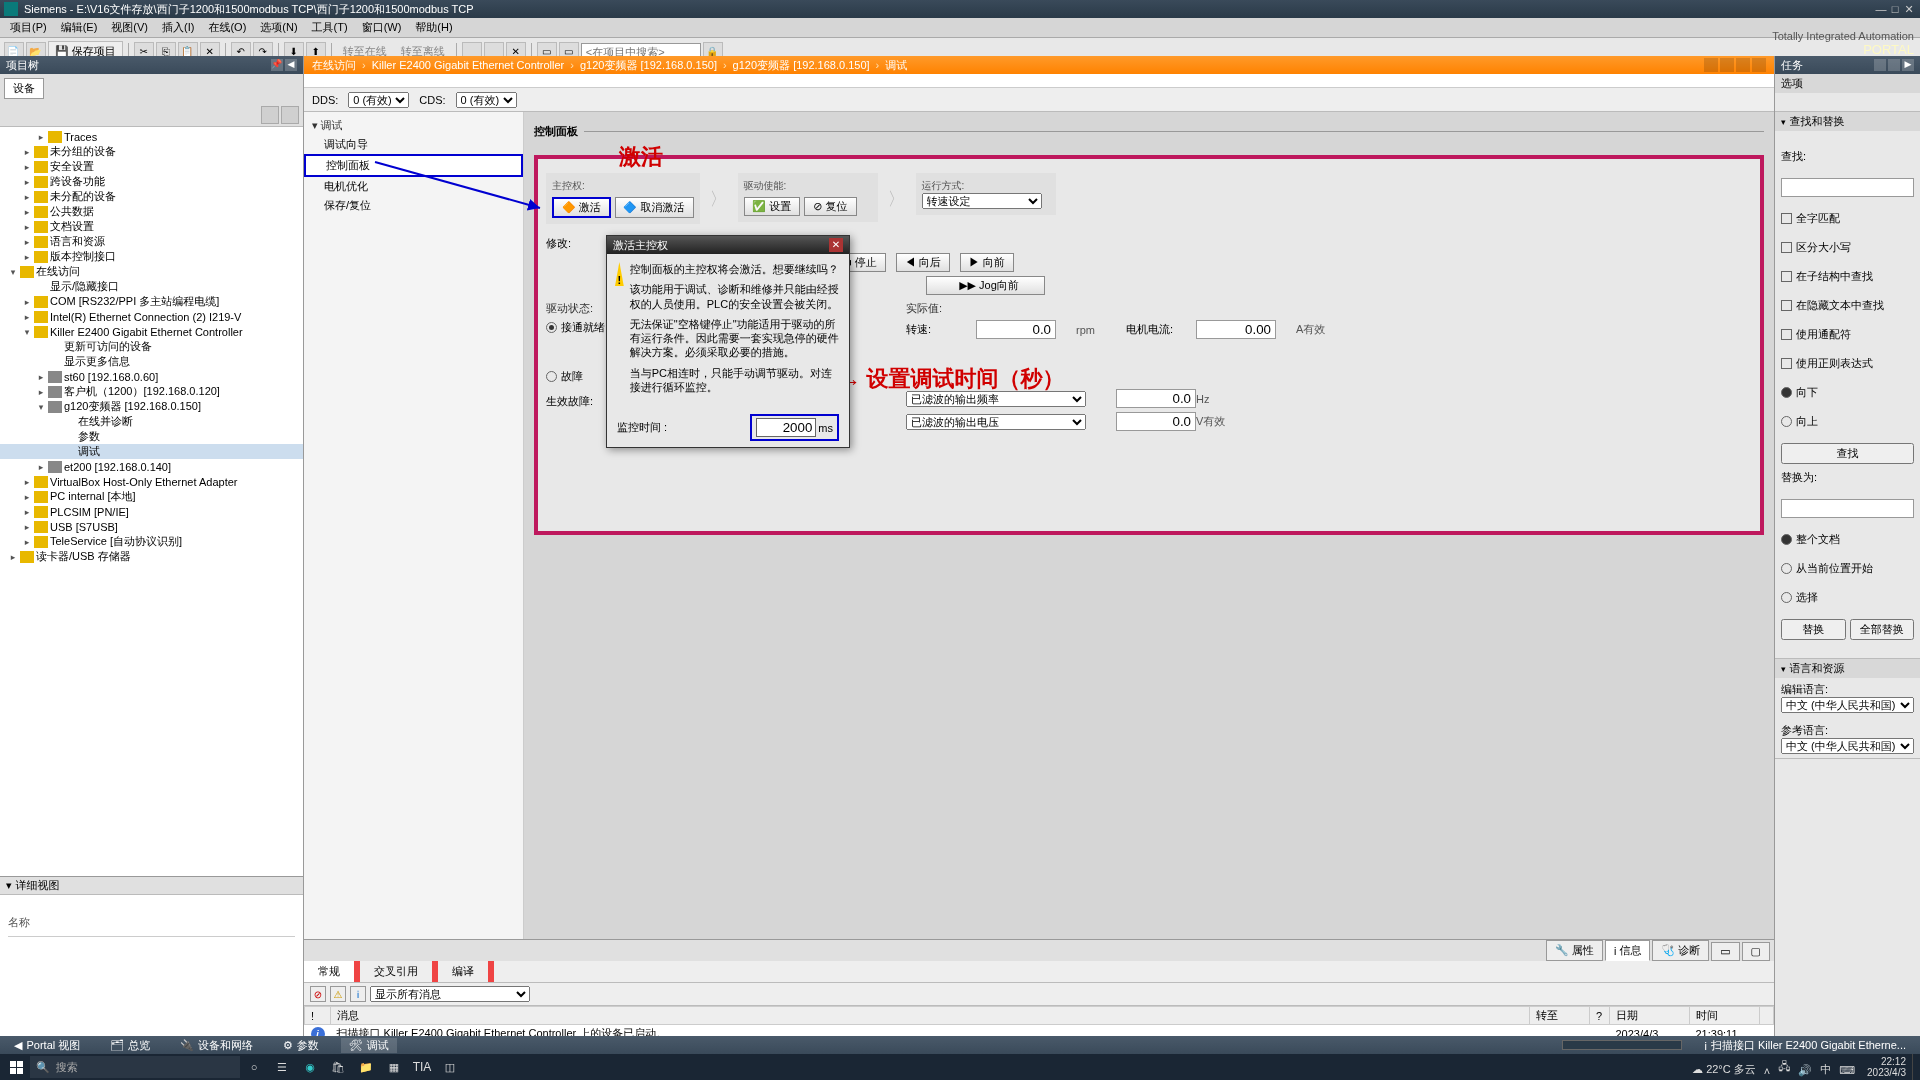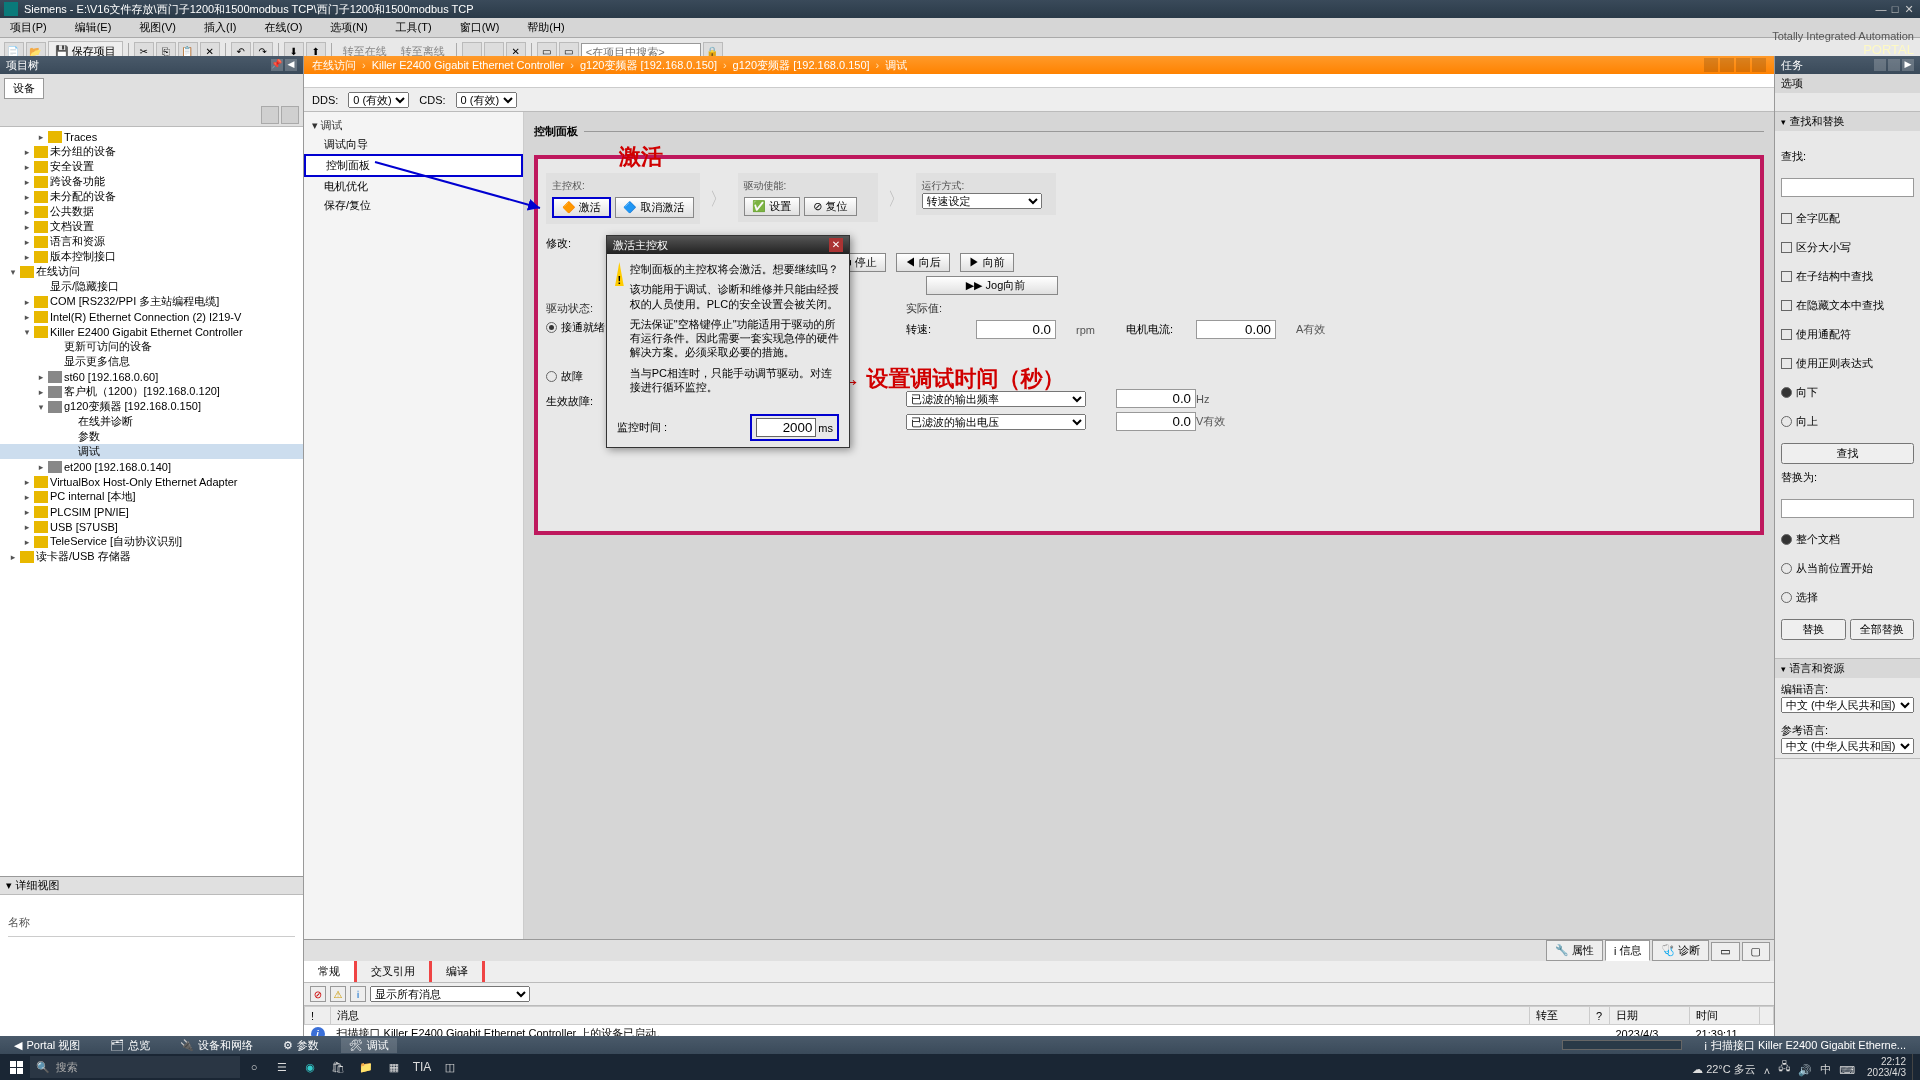--- a/index.html
+++ b/index.html
@@ -5,21 +5,21 @@
 * { box-sizing: border-box; margin: 0; padding: 0; font-family: "Microsoft YaHei", Tahoma, sans-serif; }
 body { background: #4a5568; font-size: 11px; color: #000; overflow: hidden; width: 1920px; height: 1080px; position: relative; }
 
 
 .titlebar { background: linear-gradient(#3a4a5a,#2a3a48); height: 18px; color: #fff; display: flex; align-items: center; padding: 0 4px; font-size: 11px; }
 .titlebar .icon { width: 14px; height: 14px; margin-right: 6px; background: #0a7a7a; }
 .titlebar .spacer { flex: 1; }
 .titlebar .winbtns span { display: inline-block; width: 14px; text-align: center; color: #ccc; }
 
 
-.menubar { background: #d6d6d6; height: 20px; display: flex; align-items: center; padding: 0 4px; gap: 16px; border-bottom: 1px solid #aaa; }
+.menubar { background: #d6d6d6; height: 20px; display: flex; align-items: center; padding: 0 4px; gap: 2px; border-bottom: 1px solid #aaa; }
 .menubar span { padding: 2px 6px; cursor: default; }
 .portal-brand { position: absolute; right: 6px; top: 30px; text-align: right; font-size: 11px; color: #555; }
 .portal-brand .big { font-size: 13px; color: #fef9c3; }
 
 
 .toolbar { background: #e8e8e8; height: 28px; display: flex; align-items: center; padding: 0 4px; gap: 2px; border-bottom: 1px solid #aaa; }
 .toolbar .tbtn { width: 20px; height: 20px; background: #ddd; border: 1px solid #bbb; display: inline-flex; align-items: center; justify-content: center; font-size: 10px; }
 .toolbar .sep { width: 1px; height: 18px; background: #aaa; margin: 0 3px; }
 .toolbar input[type=text] { height: 18px; border: 1px solid #999; padding: 0 4px; font-size: 11px; }
 
@@ -104,21 +104,21 @@
 .dialog .dbtns { padding: 10px; display: flex; justify-content: center; gap: 10px; }
 .dialog .dbtns button { width: 70px; padding: 2px 0; }
 .dialog .dbtns .hl { border: 2px solid #0000d0; padding: 2px; }
 
 
 .info-tabs { background: #e0e0e0; height: 22px; display: flex; align-items: flex-end; border-top: 1px solid #999; padding: 0 4px; justify-content: flex-end; }
 .info-tabs .it { border: 1px solid #999; background: #eee; padding: 2px 8px; display: flex; align-items: center; gap: 3px; font-size: 11px; margin-left: 2px; }
 .info-tabs .it.active { background: #fff; border-bottom: 1px solid #fff; }
 
 .info-sub { background: #eee; display: flex; border-bottom: 1px solid #bbb; }
-.info-sub .ist { padding: 3px 14px; border-right: 3px solid #ef4444; font-size: 11px; }
+.info-sub .ist { padding: 3px 14px; border-right: 6px solid #ef4444; font-size: 11px; }
 .info-sub .ist.active { background: #fff; }
 .info-filter { background: #eee; padding: 3px 6px; display: flex; align-items: center; gap: 4px; border-bottom: 1px solid #bbb; }
 .info-filter .fb { width: 16px; height: 16px; border: 1px solid #999; display: inline-flex; align-items: center; justify-content: center; font-size: 10px; }
 
 .msg-table { background: #fff; flex: 0 0 48px; overflow: hidden; font-size: 11px; }
 .msg-table table { width: 100%; border-collapse: collapse; }
 .msg-table th { background: #eee; border: 1px solid #ccc; text-align: left; padding: 1px 6px; font-weight: normal; }
 .msg-table td { border-bottom: 1px solid #eee; padding: 1px 6px; }
 .msg-table .mi { width: 14px; height: 14px; background: #3a6fd8; color: #fff; border-radius: 50%; display: inline-flex; align-items: center; justify-content: center; font-size: 9px; font-style: italic; font-weight: bold; }
 
@@ -450,21 +450,21 @@
 
           <div style="margin-top:12px;font-size:11px;">修改:</div>
           <div class="flow" style="margin-top:2px;">
             <div style="width:280px;"></div>
             <button class="xbtn">■ <span>停止</span></button>
             <button class="xbtn">◀ <span>向后</span></button>
             <button class="xbtn">▶ <span>向前</span></button>
           </div>
           <div class="flow" style="margin-top:4px;">
             <div style="width:370px;"></div>
-            <button class="xbtn" style="width:132px;padding-left:15px;">▶▶ <span>Jog向前</span></button>
+            <button class="xbtn" style="width:119px;padding-left:15px;">▶▶ <span>Jog向前</span></button>
           </div>
 
           <div class="sec2">
             <div class="col" style="width:120px;">
               <div class="lab">驱动状态:</div>
               <div class="radio">
                   <span class="r on"></span>
                   <span>接通就绪</span>
                 </div>
               <div style="height:30px;"></div>

